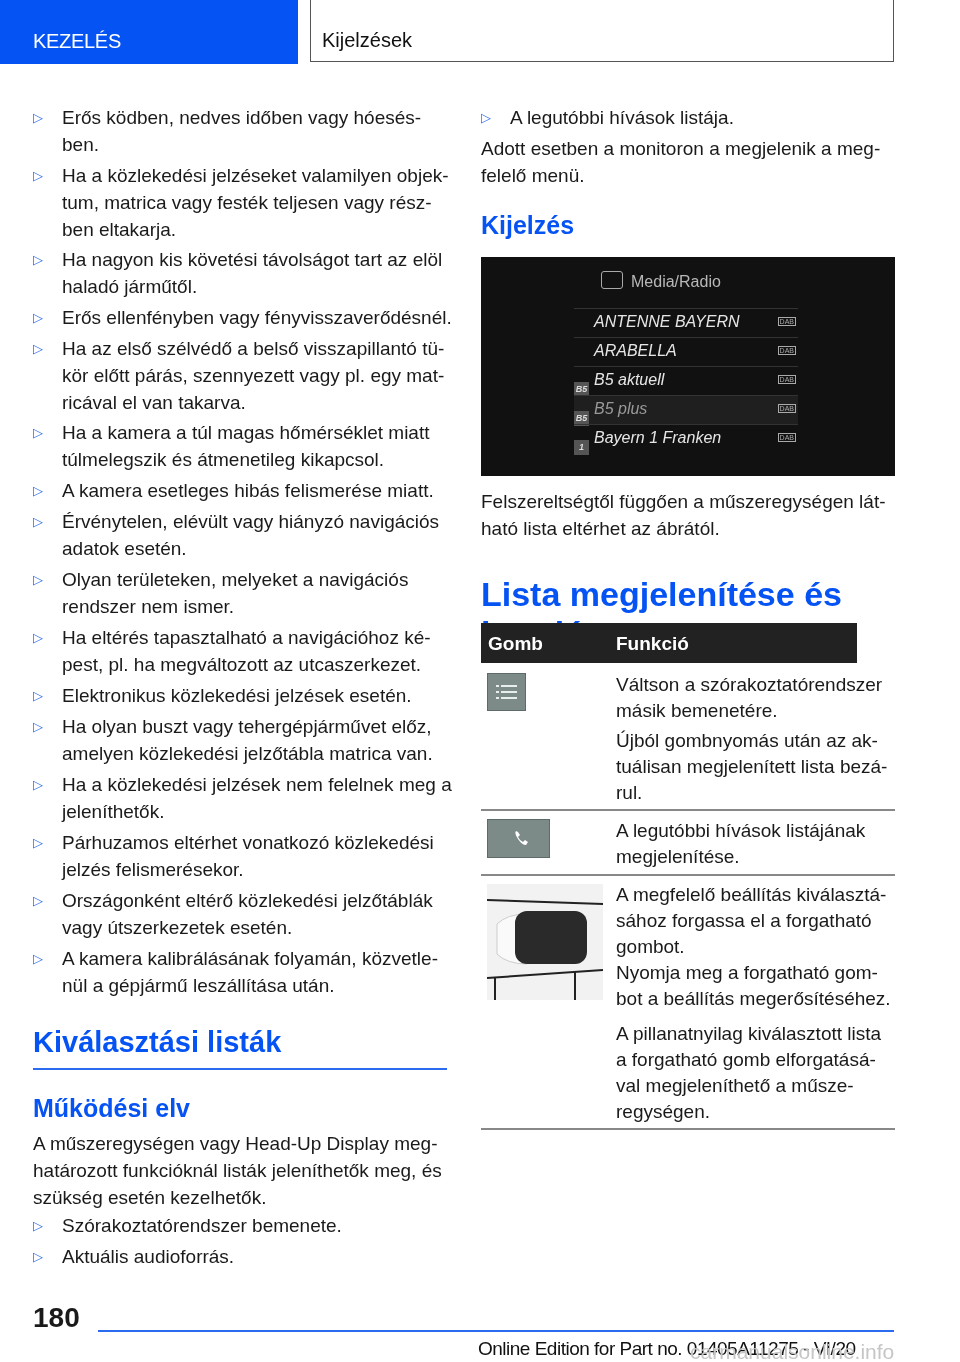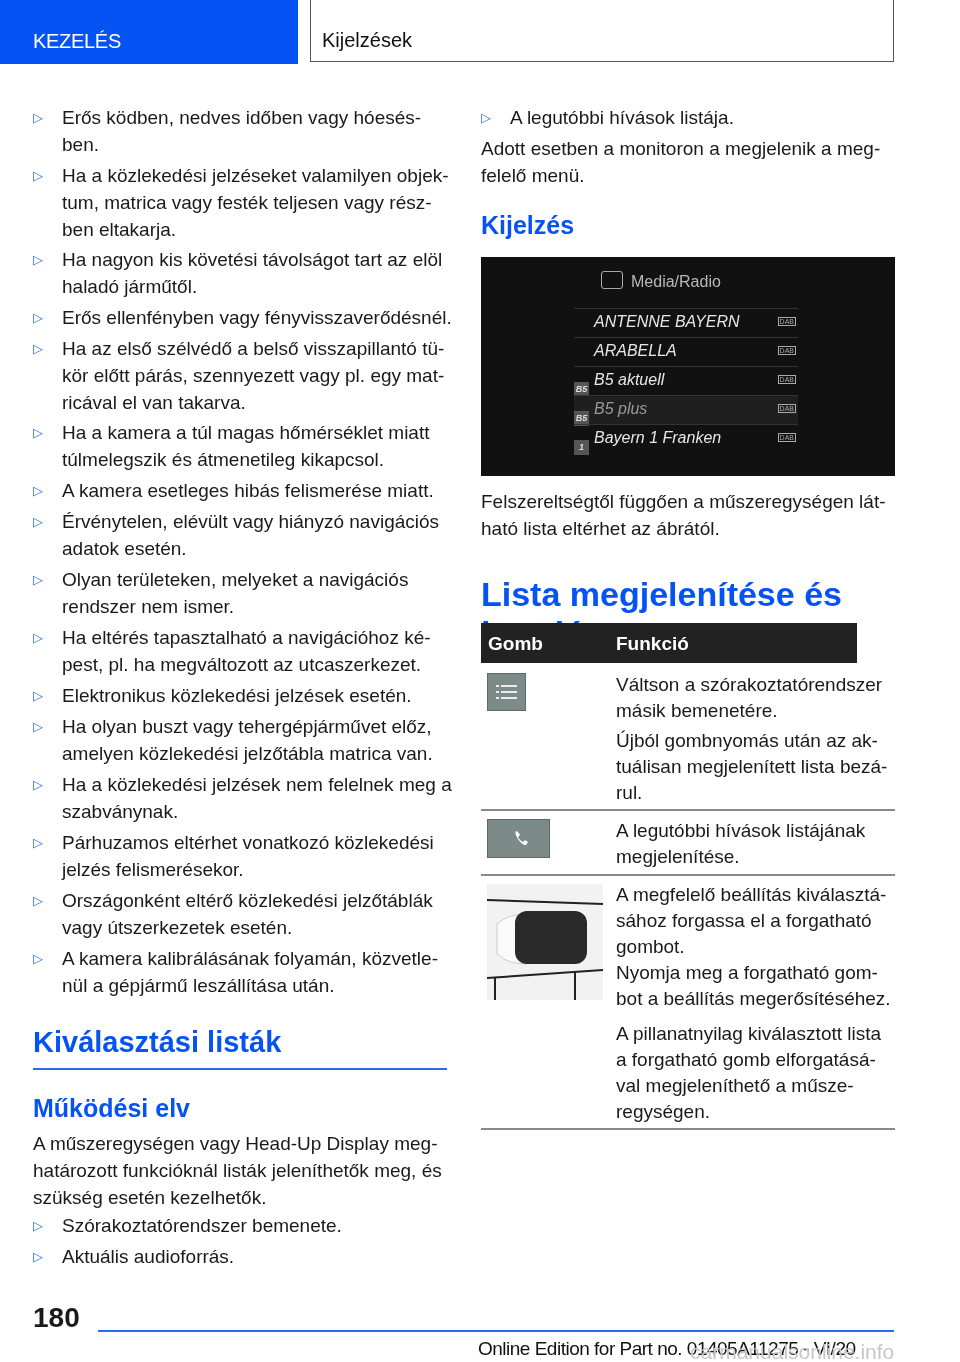--- a/index.html
+++ b/index.html
@@ -111,21 +111,21 @@
       <span class="txt" style="white-space: pre-line;">Elektronikus közlekedési jelzések esetén.</span>
     </div>
     <div class="bullet" style="left:33px;top:713px;">
       <span class="tri">▷</span>
       <span class="txt" style="white-space: pre-line;">Ha olyan buszt vagy tehergépjárművet előz,
 amelyen közlekedési jelzőtábla matrica van.</span>
     </div>
     <div class="bullet" style="left:33px;top:771px;">
       <span class="tri">▷</span>
       <span class="txt" style="white-space: pre-line;">Ha a közlekedési jelzések nem felelnek meg a
-szabványnak.</span>
+jeleníthetők.</span>
     </div>
     <div class="bullet" style="left:33px;top:829px;">
       <span class="tri">▷</span>
       <span class="txt" style="white-space: pre-line;">Párhuzamos eltérhet vonatkozó közlekedési
 jelzés felismerésekor.</span>
     </div>
     <div class="bullet" style="left:33px;top:887px;">
       <span class="tri">▷</span>
       <span class="txt" style="white-space: pre-line;">Országonként eltérő közlekedési jelzőtáblák
 vagy útszerkezetek esetén.</span>

